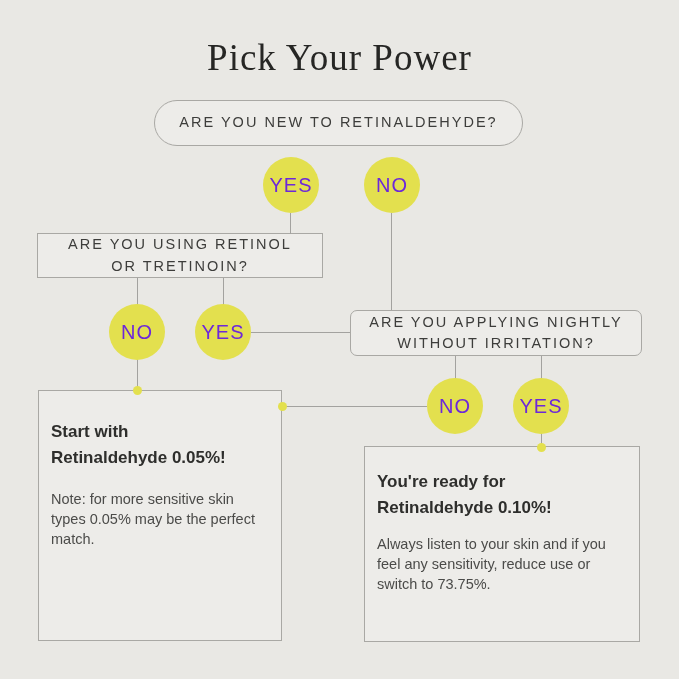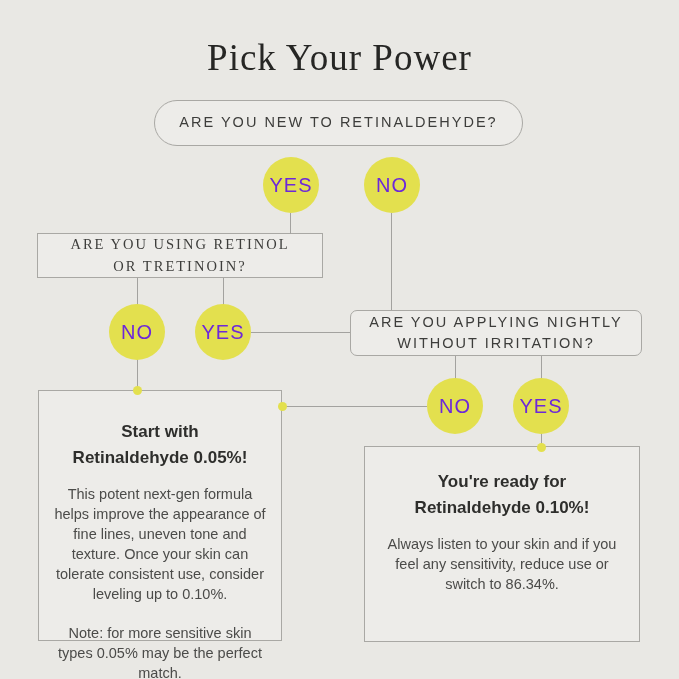--- a/index.html
+++ b/index.html
@@ -32,21 +32,21 @@
     border:1px solid var(--box-border);
     display:flex;align-items:center;justify-content:center;
     text-align:center;
     color:#3d3d3b;
     font-size:14.5px;
     letter-spacing:2px;
     line-height:1.45;
     white-space:pre-line;
   }
   .q1{left:154px;top:100px;width:369px;height:46px;border-radius:23px;}
-  .q2{left:37px;top:233px;width:286px;height:45px;font-family:Liberation Serif, serif;}
+  .q2{left:37px;top:233px;width:286px;height:45px;}
   .q3{left:350px;top:310px;width:292px;height:46px;border-radius:7px;}
 
   .line{position:absolute;background:var(--line);}
   .l-yes1{left:290px;top:213px;width:1px;height:21px;}
   .l-no1 {left:391px;top:213px;width:1px;height:97px;}
   .l-q2no{left:137px;top:278px;width:1px;height:27px;}
   .l-q2yes{left:223px;top:278px;width:1px;height:27px;}
   .l-yes2h{left:251px;top:332px;width:99px;height:1px;}
   .l-q3no{left:455px;top:356px;width:1px;height:23px;}
   .l-q3yes{left:541px;top:356px;width:1px;height:23px;}
@@ -73,21 +73,21 @@
     background:var(--circle);z-index:4;
   }
   .d-no2{left:133px;top:386px;}
   .d-no3{left:278px;top:402px;}
   .d-yes3{left:537px;top:443px;}
 
   .rbox{
     position:absolute;
     background:var(--box-fill);
     border:1px solid var(--box-border);
-    text-align:center;
+    text-align:left;
     color:var(--text-body);
     z-index:2;
   }
   .r-left {left:38px;top:390px;width:244px;height:251px;padding:28px 12px 0;}
   .r-right{left:364px;top:446px;width:276px;height:196px;padding:22px 12px 12px;}
 
   .r-heading{
     font-weight:bold;
     font-size:17px;
     line-height:1.5;
@@ -154,22 +154,21 @@
   <div class="circle c-no3">
     <span>NO</span>
   </div>
   <div class="circle c-yes3">
     <span>YES</span>
   </div>
 
   <div class="rbox r-left">
     <div class="r-heading">Start with
 Retinaldehyde 0.05%!</div>
-    <div class="r-body">This potent next-gen formula helps improve the appearance of fine lines, uneven tone and texture. Once your skin can tolerate consistent use, consider leveling up to 0.10%.</div>
     <div class="r-note">Note: for more sensitive skin types 0.05% may be the perfect match.</div>
   </div>
   <div class="rbox r-right">
     <div class="r-heading">You're ready for
 Retinaldehyde 0.10%!</div>
-    <div class="r-body">Always listen to your skin and if you feel any sensitivity, reduce use or switch to 86.34%.</div>
+    <div class="r-body">Always listen to your skin and if you feel any sensitivity, reduce use or switch to 73.75%.</div>
   </div>
 
 </div>
 
 </body></html>

